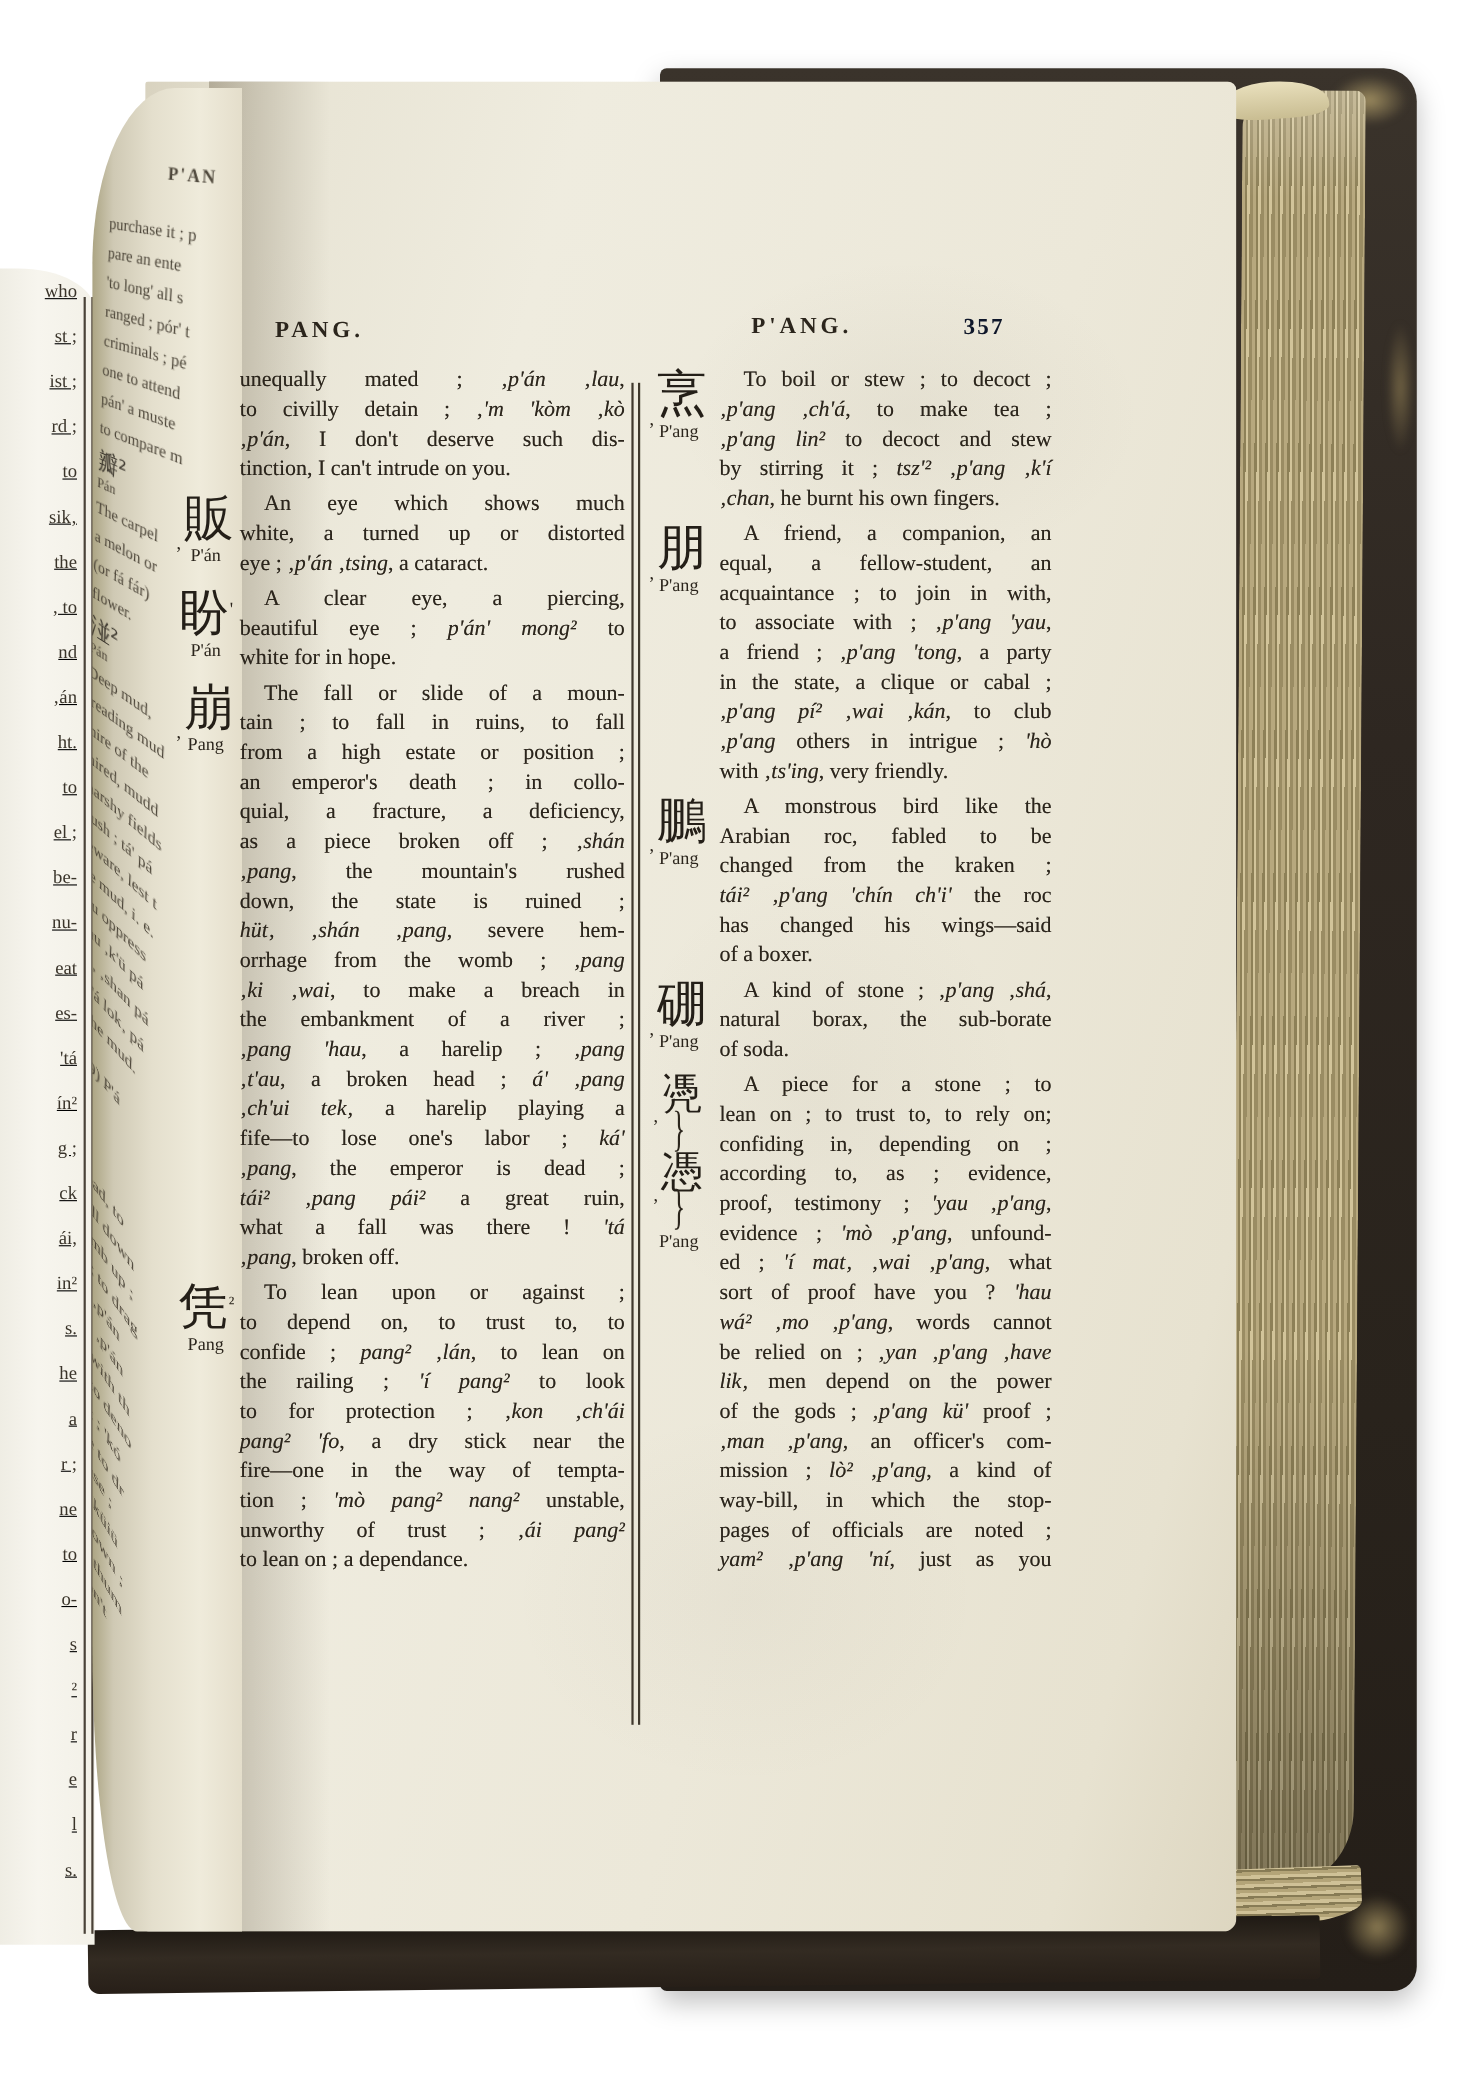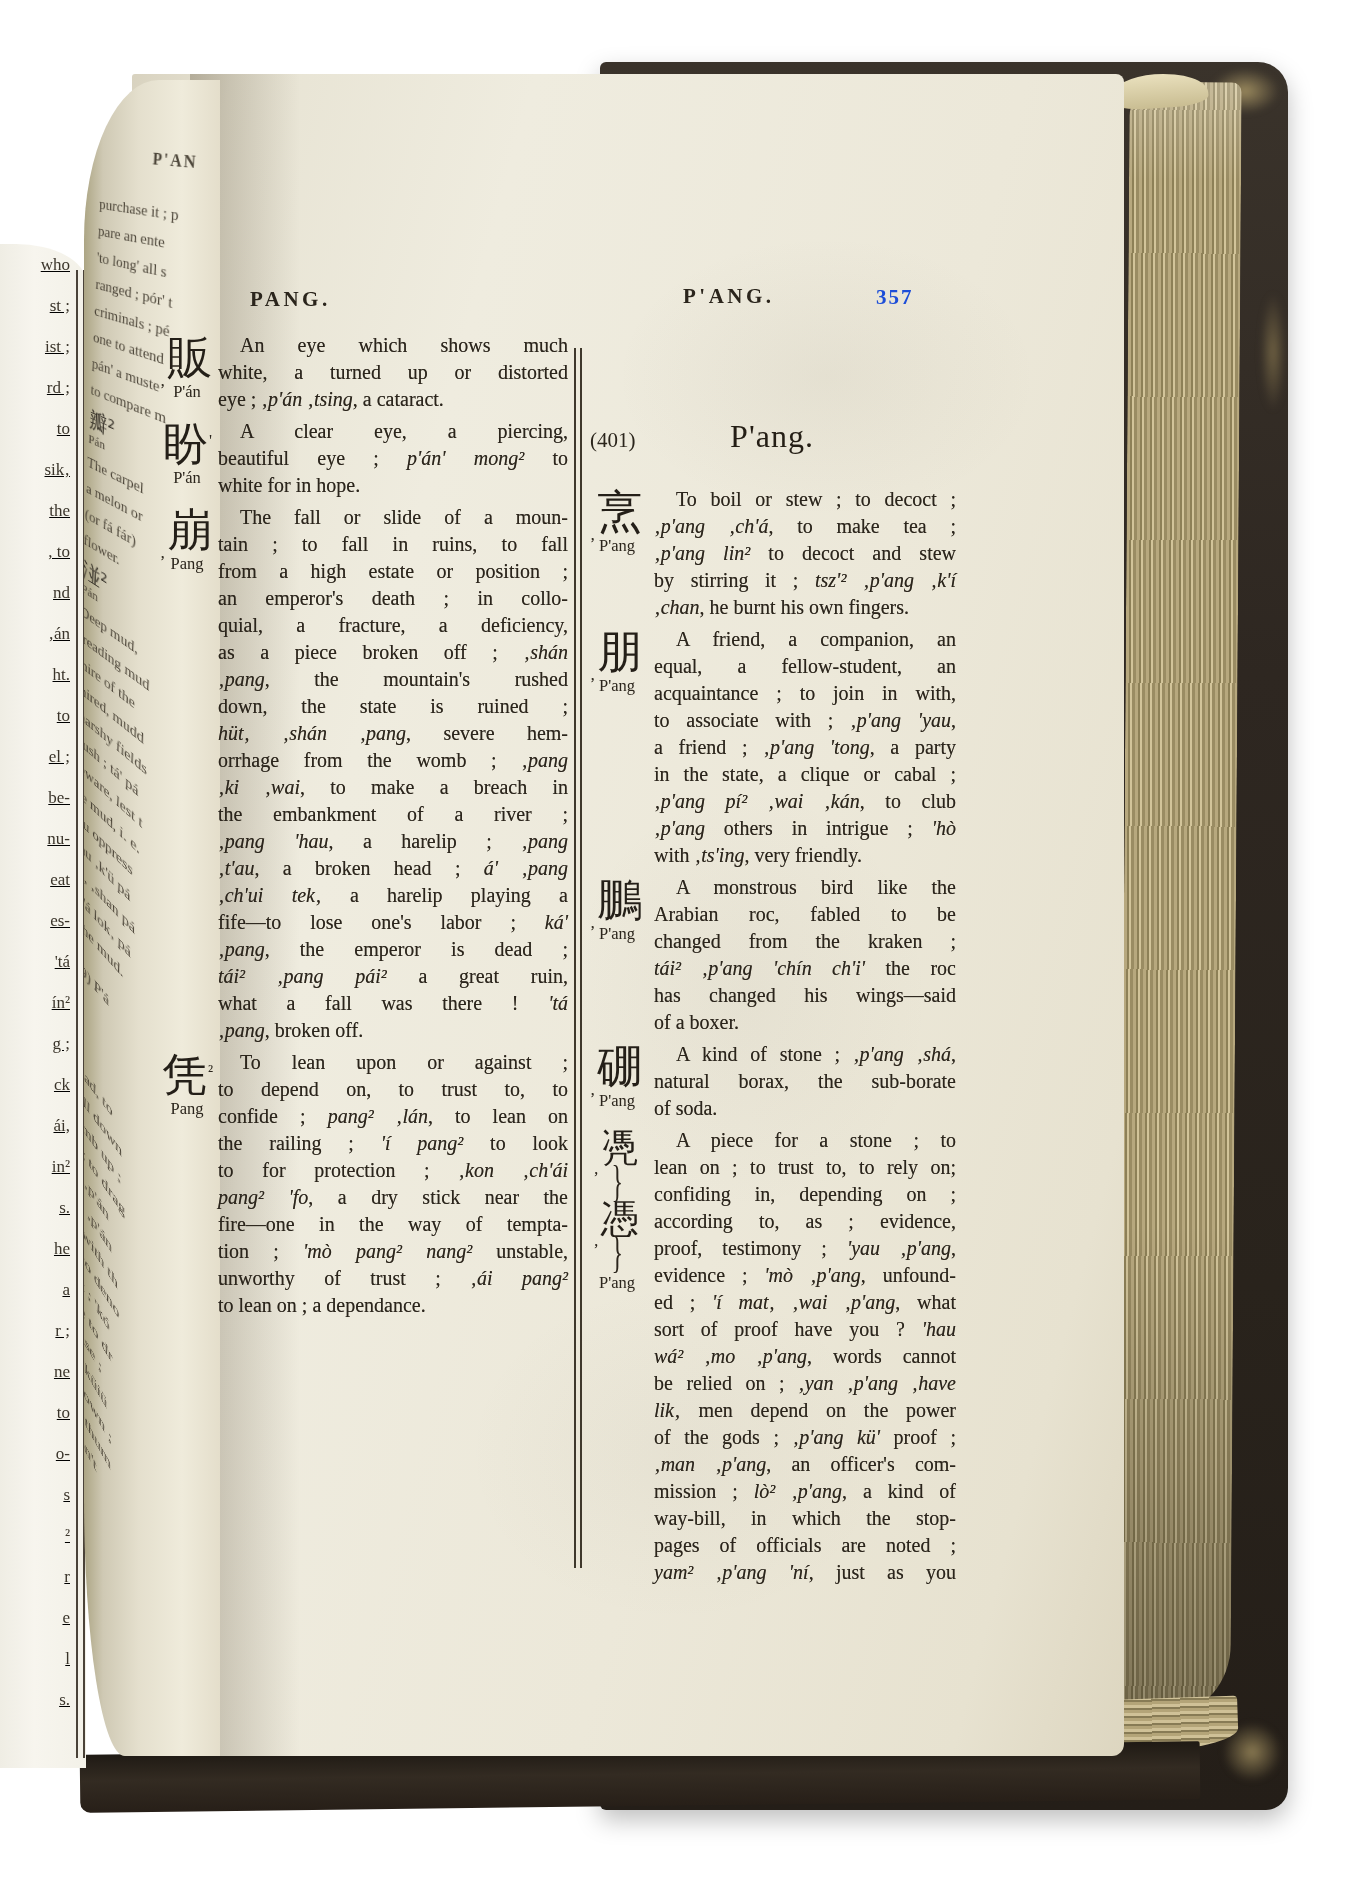--- a/index.html
+++ b/index.html
@@ -61,21 +61,21 @@
   .curl-line{font-size:15.5px;line-height:27px;white-space:nowrap;}
   .curl-sec{font-size:15.5px;line-height:30px;margin:16px 0 10px;}
   .curl-charblock{margin:6px 0 2px;}
   .curl-cchar{font-size:22px;font-family:"DejaVu Sans",sans-serif;color:#2e2921;line-height:24px;}
   .curl-crom{font-size:13.5px;}
 
   
   .pg-header{position:absolute;z-index:5;color:#2b251c;font-weight:700;font-size:21px;letter-spacing:3.5px;}
   .hdr-left{left:250px;top:287px;}
   .hdr-right{left:683px;top:284px;}
-  .pg-num{position:absolute;z-index:5;left:876px;top:285px;color:#1d4ed8;font-weight:700;font-size:21px;letter-spacing:2px;}
+  .pg-num{position:absolute;z-index:5;left:876px;top:285px;color:#0f172a;font-weight:700;font-size:21px;letter-spacing:2px;}
 
   .divider{position:absolute;z-index:5;left:574px;top:348px;height:1220px;width:4px;
     border-left:2px solid #3f382c;border-right:2px solid #3f382c;}
 
   .col{position:absolute;z-index:5;color:#2b251c;}
   .col-l{left:158px;top:332px;width:410px;}
   .col-r{left:588px;top:332px;width:368px;}
 
   .entry{position:relative;margin-top:5px;}
   .entry:first-child{margin-top:0;}
@@ -223,20 +223,26 @@
   </div>
 
   <div class="pg-header hdr-left">PANG.</div>
   <div class="pg-header hdr-right">P'ANG.</div>
   <div class="pg-num">357</div>
 
   <div class="divider"></div>
 
   <div class="col col-l" id="col-left">
       <div class="entry">
+        <div class="line">unequally mated ; <i>‚p'án ‚lau</i>,</div>
+        <div class="line">to civilly detain ; <i>‚'m 'kòm ‚kò</i></div>
+        <div class="line"><i>‚p'án</i>, I don't deserve such dis-</div>
+        <div class="line end">tinction, I can't intrude on you.</div>
+      </div>
+      <div class="entry">
         <div class="charblock">
           <div class="crow"><span class="cmark pre">‚</span><span class="cchar">販</span></div>
           <div class="crom">P'án</div>
         </div>
         <div class="line indent">An eye which shows much</div>
         <div class="line">white, a turned up or distorted</div>
         <div class="line end">eye ; <i>‚p'án ‚tsing</i>, a cataract.</div>
       </div>
       <div class="entry">
         <div class="charblock">
@@ -284,24 +290,20 @@
         <div class="line">the railing ; <i>'í pang²</i> to look</div>
         <div class="line">to for protection ; <i>‚kon ‚ch'ái</i></div>
         <div class="line"><i>pang² 'fo</i>, a dry stick near the</div>
         <div class="line">fire—one in the way of tempta-</div>
         <div class="line">tion ; <i>'mò pang² nang²</i> unstable,</div>
         <div class="line">unworthy of trust ; <i>‚ái pang²</i></div>
         <div class="line end">to lean on ; a dependance.</div>
       </div>
     </div>
   <div class="col col-r" id="col-right">
-      <div class="section">
-        <span class="sec-num">(401)</span>
-        <span class="sec-title">P'ang.</span>
-      </div>
       <div class="entry">
         <div class="charblock">
           <div class="crow"><span class="cmark pre">‚</span><span class="cchar">烹</span></div>
           <div class="crom">P'ang</div>
         </div>
         <div class="line indent">To boil or stew ; to decoct ;</div>
         <div class="line"><i>‚p'ang ‚ch'á</i>, to make tea ;</div>
         <div class="line"><i>‚p'ang lin²</i> to decoct and stew</div>
         <div class="line">by stirring it ; <i>tsz'² ‚p'ang ‚k'í</i></div>
         <div class="line end"><i>‚chan</i>, he burnt his own fingers.</div>

